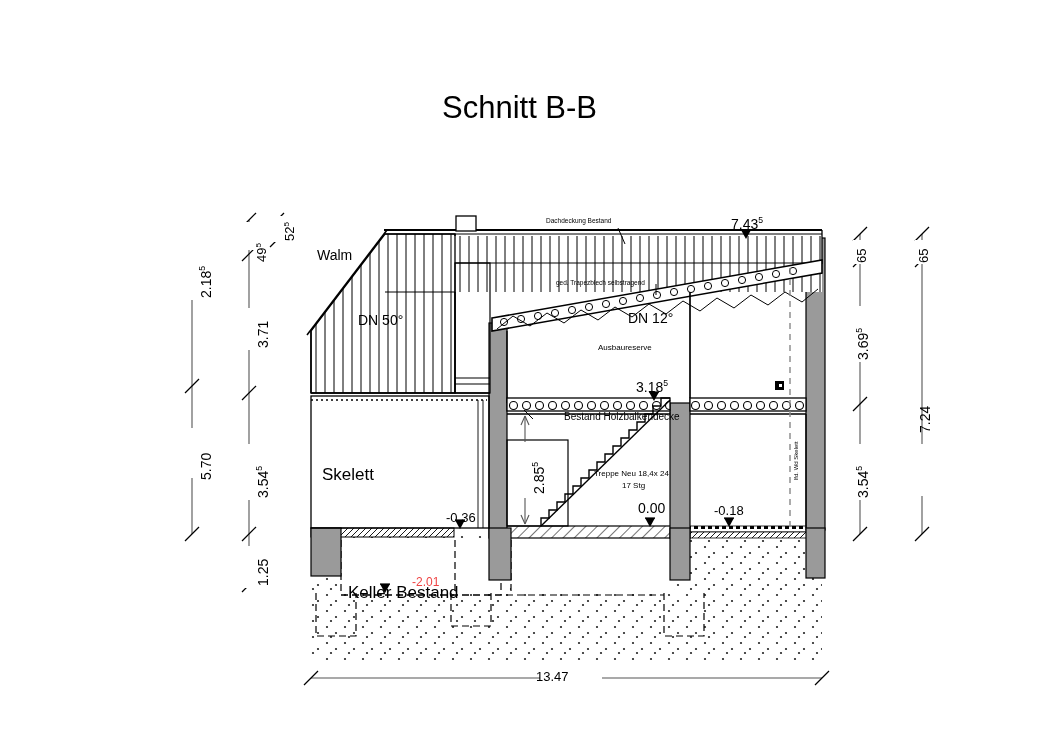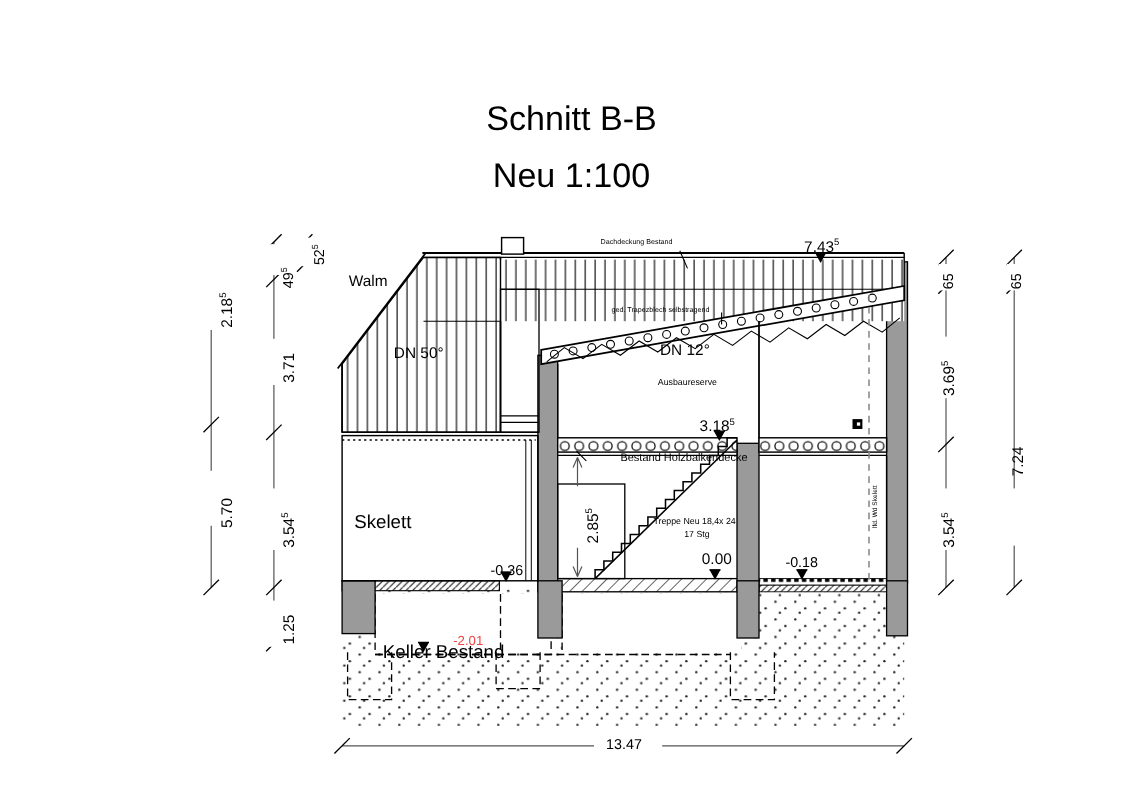--- a/index.html
+++ b/index.html
@@ -11,21 +11,20 @@
   .sup{font-size:0.62em;vertical-align:super;}
   .vert{transform-origin:0 0;}
   svg{position:absolute;left:0;top:0;}
 </style>
 </head>
 <body>
 
 <div id="stage">
 
   <div class="t title" style="top:44px;">Schnitt B-B</div>
-  <div class="t title" style="top:96px;">Neu 1:100</div>
 
   <svg width="1039" height="738">
     <defs>
       <pattern id="dots" width="18" height="16" patternUnits="userSpaceOnUse">
         <rect width="18" height="16" fill="#ffffff"></rect>
         <circle cx="3" cy="3" r="1.1" fill="#222"></circle>
         <circle cx="12" cy="9" r="1.1" fill="#222"></circle>
         <circle cx="7" cy="13" r="1.1" fill="#222"></circle>
       </pattern>
       <pattern id="woodbeam" width="13" height="13" patternUnits="userSpaceOnUse">
@@ -283,21 +282,21 @@
       <rect x="915" y="192" width="17" height="24"></rect>
       <rect x="915" y="396" width="17" height="52"></rect>
       <rect x="518" y="394" width="16" height="56"></rect>
     </g>
   </svg>
 
   <div class="t" style="left:317px;top:200px;font-size:14px;">Walm</div>
 
   <div class="t" style="left:358px;top:265px;font-size:14px;">DN 50°</div>
 
-  <div class="t" style="left:600px;top:263px;font-size:14px;">DN 12°</div>
+  <div class="t" style="left:628px;top:263px;font-size:14px;">DN 12°</div>
 
   <div class="t" style="left:546px;top:170px;font-size:6.5px;">Dachdeckung Bestand</div>
 
   <div class="t" style="left:556px;top:232px;font-size:6.5px;">ged. Trapezblech selbstragend</div>
 
   <div class="t" style="left:598px;top:296px;font-size:8px;">Ausbaureserve</div>
 
   <div class="t" style="left:564px;top:364px;font-size:10px;">Bestand Holzbalkendecke</div>
 
   <div class="t" style="left:322px;top:418px;font-size:17px;">Skelett</div>
@@ -370,17 +369,17 @@
     <span>65</span><span class="sup"></span>
   </div>
   <div class="t vert" style="left:917px;top:385px;font-size:14px;transform:rotate(-90deg);transform-origin:0 0;">
     <span>7.24</span><span class="sup"></span>
   </div>
 
   <div class="t vert" style="left:531px;top:446px;font-size:14px;transform:rotate(-90deg);transform-origin:0 0;">
     <span>2.85</span><span class="sup">5</span>
   </div>
 
-  <div class="t" style="left:551px;top:622px;font-size:13px;">
+  <div class="t" style="left:536px;top:622px;font-size:13px;">
     <span>13.47</span><span class="sup"></span>
   </div>
 
 </div>
 
 </body></html>

